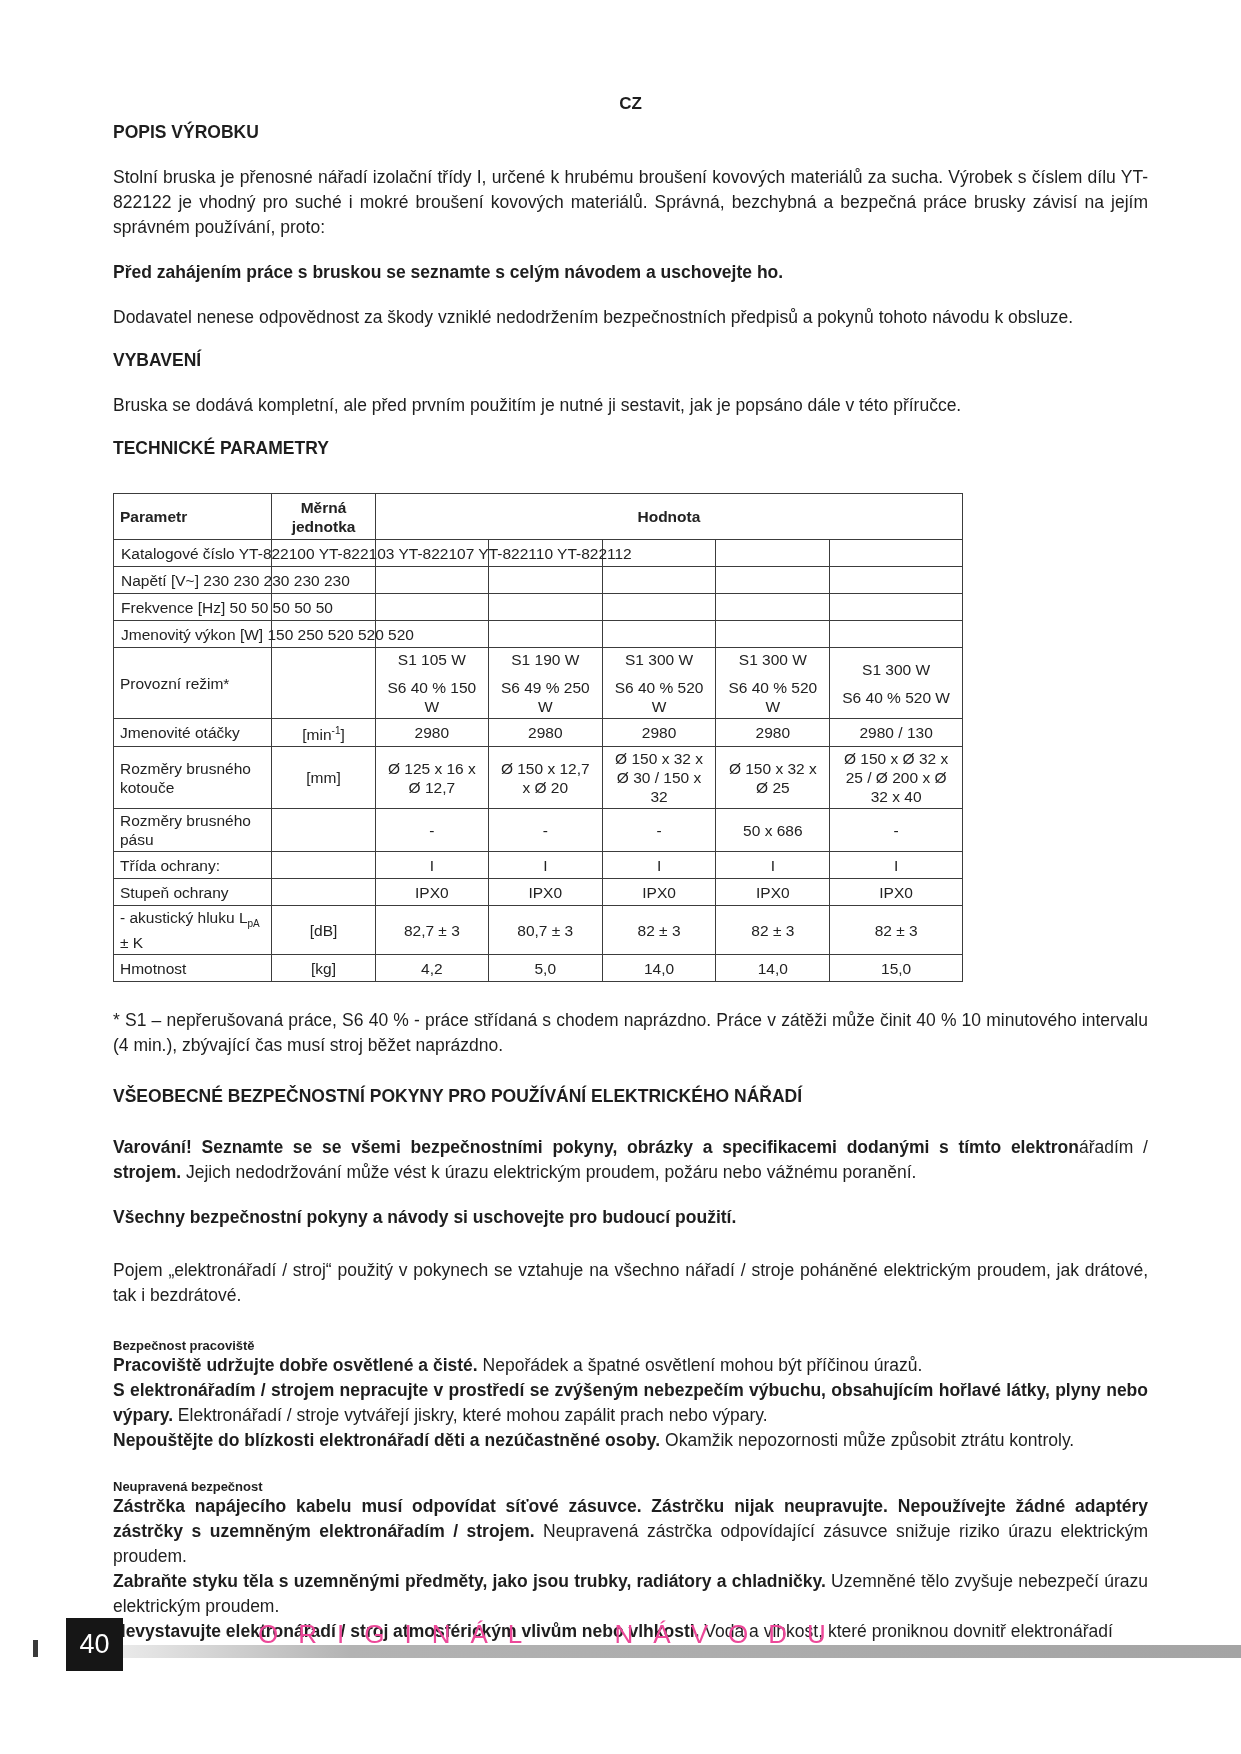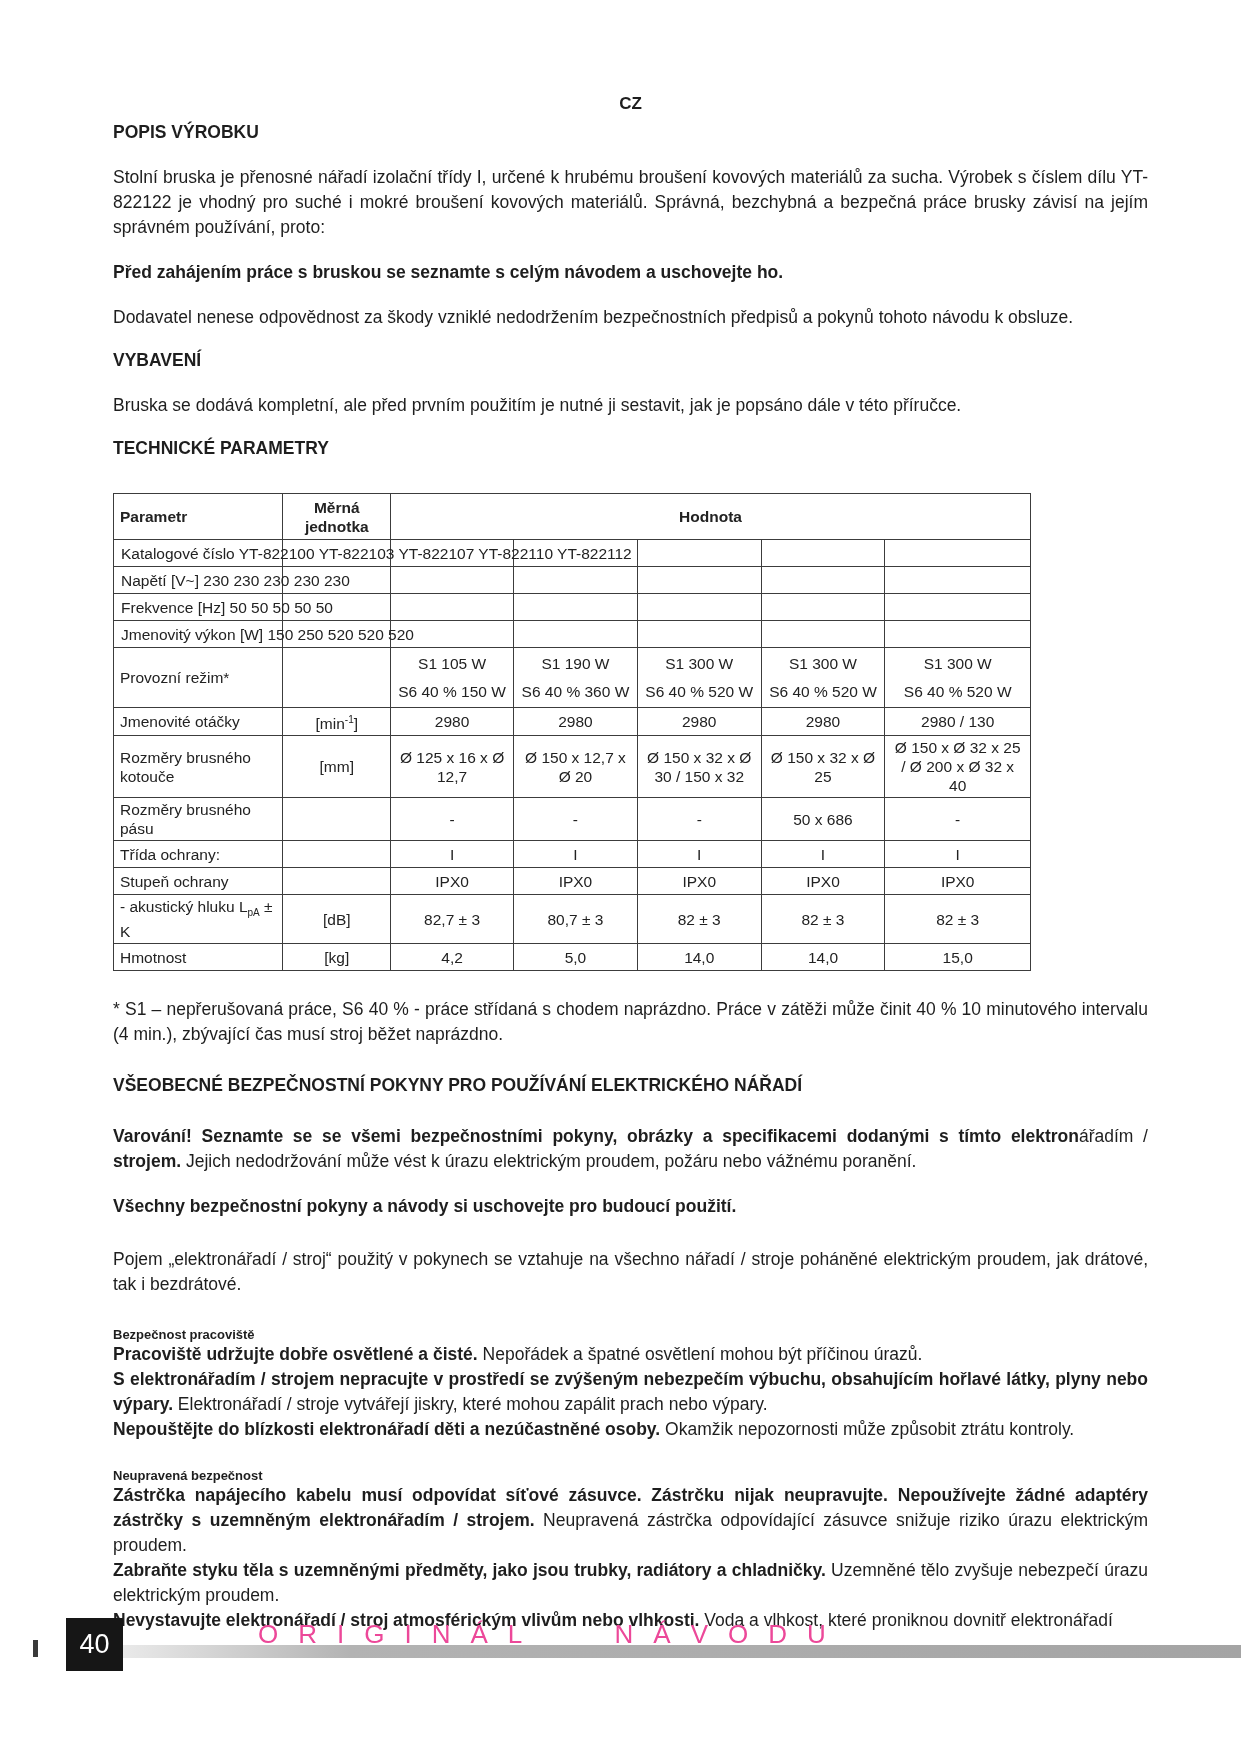--- a/index.html
+++ b/index.html
@@ -10,21 +10,21 @@
   h2{font-size:17.5px;font-weight:bold;margin:0 0 22px 0;}
   h3{font-size:13px;font-weight:bold;margin:0;}
   p{font-size:17.5px;line-height:25px;margin:0 0 20px 0;}
   p.just{text-align:justify;}
   p.tight{margin:0;text-align:justify;}
   .block{margin:0 0 26px 0;}
   .mb28{margin-bottom:28px;}
   .mb30{margin-bottom:30px;}
   .mb34{margin-bottom:34px;}
 
-  table.spec{border-collapse:collapse;width:918px;margin:0 0 26px 0;
+  table.spec{border-collapse:collapse;width:850px;margin:0 0 26px 0;
              font-size:15.5px;line-height:19px;color:#222;}
   table.spec td,table.spec th{border:1.6px solid #3c3c3c;padding:2px 6px;vertical-align:middle;}
   table.spec th{font-weight:bold;}
   .col-label{width:177px;text-align:left;}
   .col-unit{width:102px;text-align:center;}
   .col-v{text-align:center;}
   tr.h-header{height:46px;}
   tr.h-std{height:27px;}
   tr.h-prov{height:60px;}
   tr.h-kot{height:58px;}
@@ -130,21 +130,21 @@
     </tr>
     <tr class="h-prov">
       <td class="lab">Provozní režim*</td>
       <td></td>
       <td class="c">
             <div>S1 105 W</div>
             <div class="s6line">S6 40 % 150 W</div>
           </td>
       <td class="c">
             <div>S1 190 W</div>
-            <div class="s6line">S6 40 % 360 W</div>
+            <div class="s6line">S6 49 % 250 W</div>
           </td>
       <td class="c">
             <div>S1 300 W</div>
             <div class="s6line">S6 40 % 520 W</div>
           </td>
       <td class="c">
             <div>S1 300 W</div>
             <div class="s6line">S6 40 % 520 W</div>
           </td>
       <td class="c">

